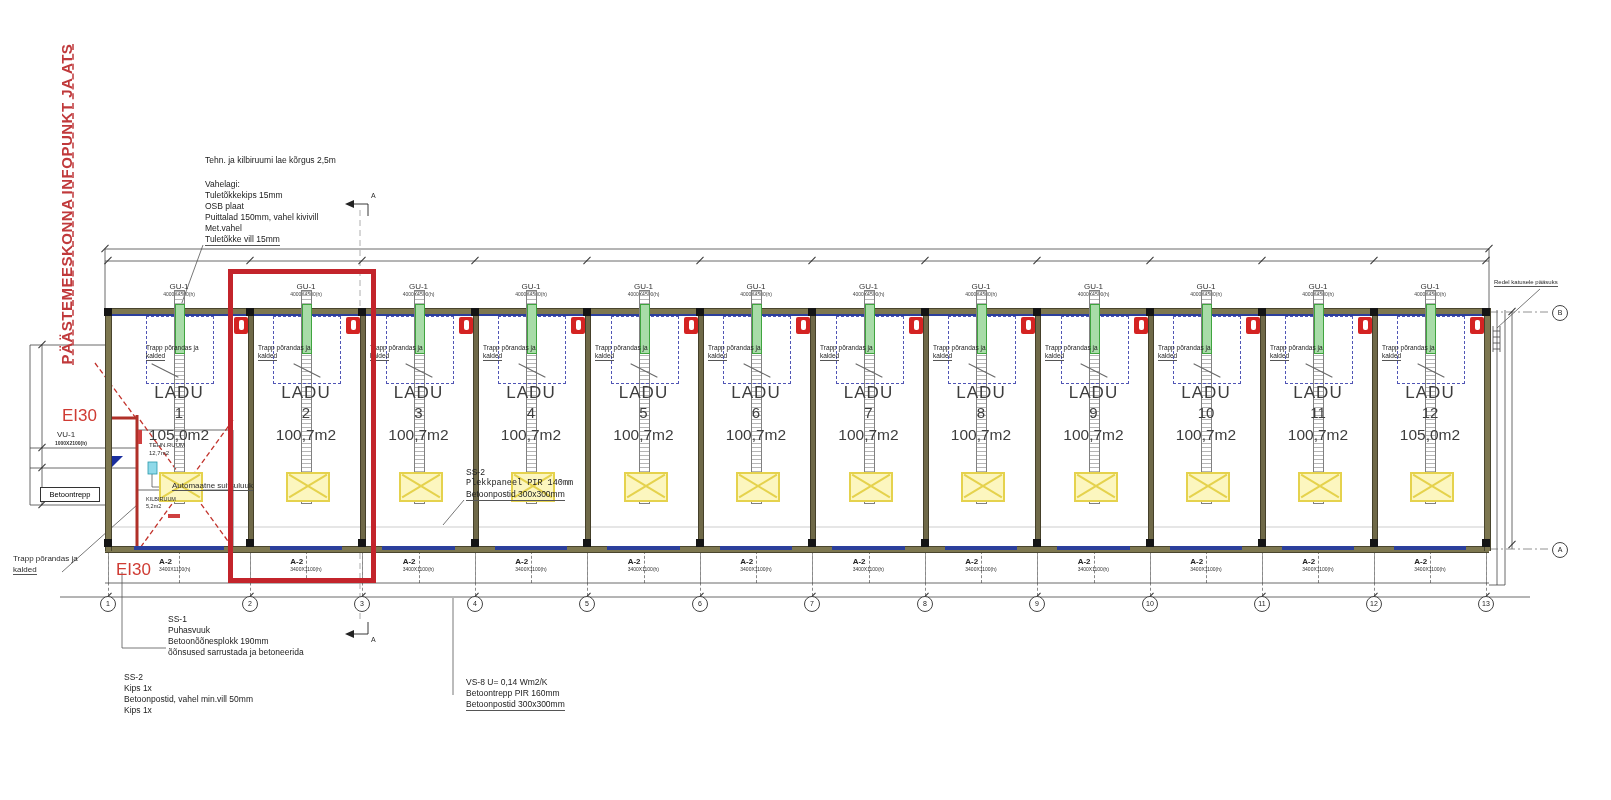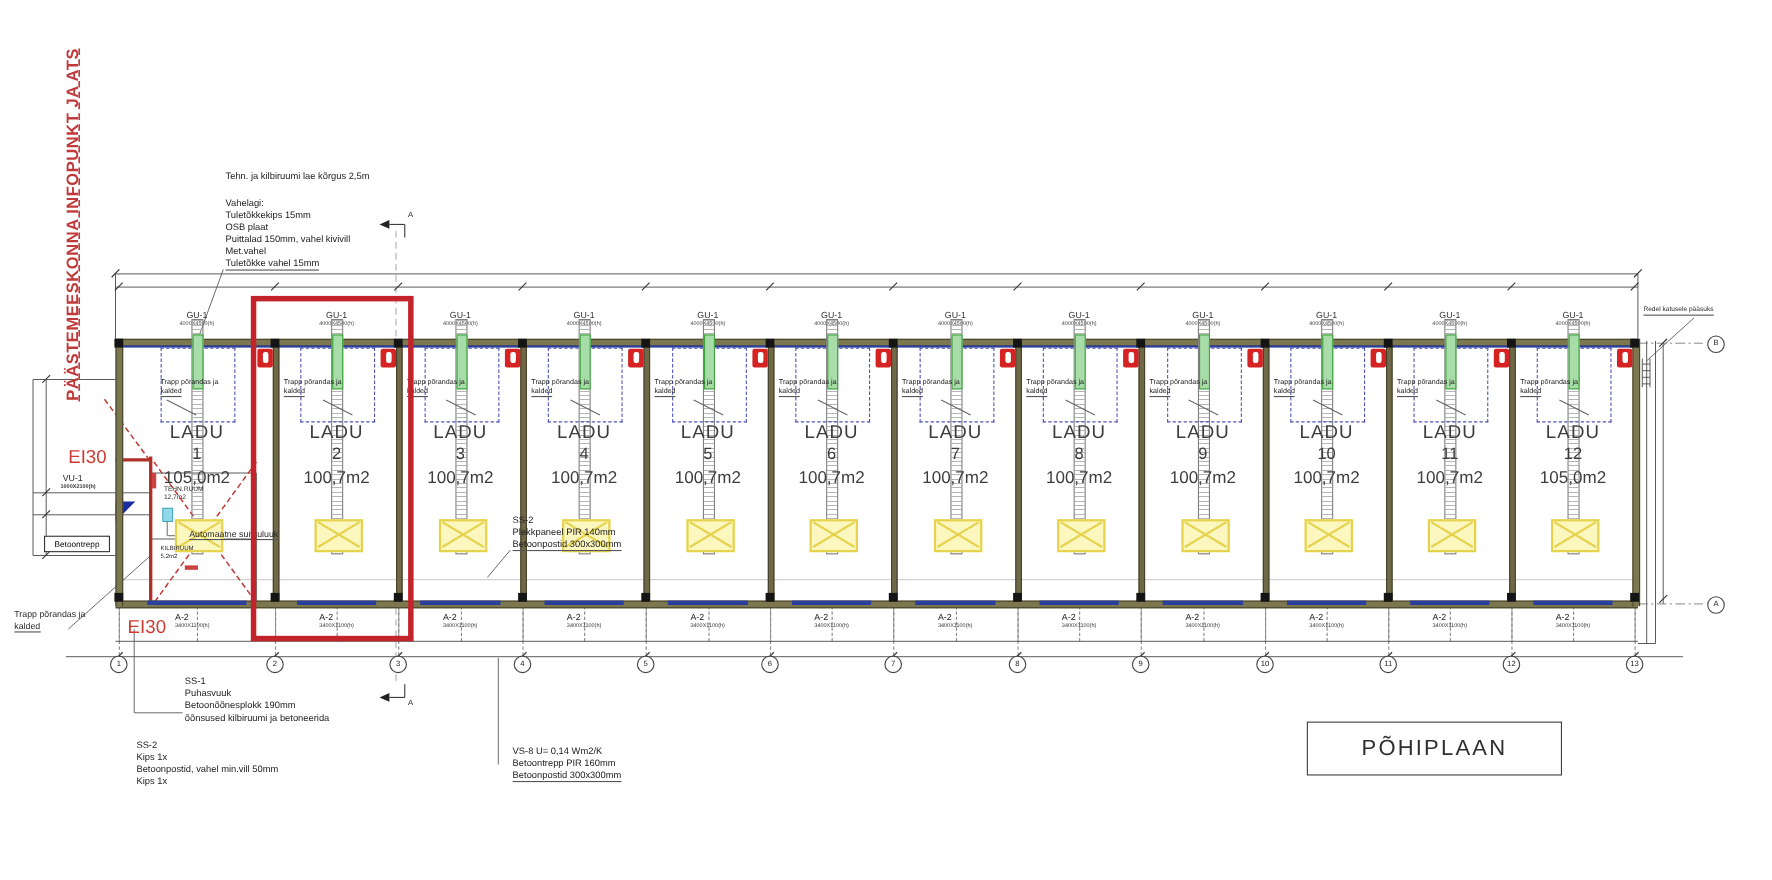--- a/index.html
+++ b/index.html
@@ -34,21 +34,21 @@
   .strip{position:absolute;left:calc(50% - 5px);top:10px;width:9px;height:212px;border:1px solid #808080;
          background:repeating-linear-gradient(180deg,#b5b5b5 0 1px,rgba(0,0,0,0) 1px 4px);z-index:2;}
   .uname{position:absolute;top:103px;width:100%;text-align:center;font-size:17px;letter-spacing:1px;color:#3d3d3d;z-index:4;}
   .unum{position:absolute;top:124px;width:100%;text-align:center;font-size:15px;color:#3d3d3d;z-index:4;}
   .uarea{position:absolute;top:146px;width:100%;text-align:center;font-size:15.5px;color:#3d3d3d;z-index:4;}
   .smoke{position:absolute;left:calc(50% - 20px);top:192px;width:40px;height:26px;border:2px solid #e5d24d;background:#fcf6bf;z-index:3;}
   .smoke b{position:absolute;left:-2px;top:11px;width:44px;height:2px;background:#e5d24d;}
   .x1{transform:rotate(31deg);} .x2{transform:rotate(-31deg);}
   .win{position:absolute;left:18%;width:64%;top:266px;height:4px;background:#2b3f9c;z-index:3;}
   .a2-lbl{position:absolute;left:36%;top:277px;z-index:4;}
-  .a2{font-size:8px;color:#222;}
+  .a2{font-size:8px;color:#222;font-weight:bold;}
   .a2size{font-size:5px;color:#333;}
   .red-rect{position:absolute;left:228px;top:269px;width:148px;height:314px;border:5px solid #c3242b;z-index:7;box-sizing:border-box;}
   .ei30{position:absolute;font-size:17px;color:#cf3b33;z-index:6;}
   .red-vert{position:absolute;left:-100px;top:192px;width:340px;height:24px;transform:rotate(-90deg);
             text-align:center;font-size:15px;font-weight:bold;letter-spacing:0.5px;color:#c0393b;
             text-decoration:underline dashed;z-index:6;white-space:nowrap;}
   .boxlbl{position:absolute;border:1px solid #333;background:#fff;text-align:center;z-index:6;}
   .titleblock{position:absolute;left:1188px;top:656px;width:230px;height:47px;border:1.5px solid #3d3d3d;
               display:flex;align-items:center;justify-content:center;font-size:20px;letter-spacing:2px;color:#2f2f2f;z-index:6;}
 </style>
@@ -109,44 +109,44 @@
   <div class="red-rect"></div>
 
   <div class="red-vert">PÄÄSTEMEESKONNA INFOPUNKT JA ATS</div>
 
   <div class="lbl note" style="left:205px;top:156px;">Tehn. ja kilbiruumi lae kõrgus 2,5m</div>
   <div class="lbl note" style="left:205px;top:180px;">Vahelagi:</div>
   <div class="lbl note" style="left:205px;top:191px;">Tuletõkkekips 15mm</div>
   <div class="lbl note" style="left:205px;top:202px;">OSB plaat</div>
   <div class="lbl note" style="left:205px;top:213px;">Puittalad 150mm, vahel kivivill</div>
   <div class="lbl note" style="left:205px;top:224px;">Met.vahel</div>
-  <div class="lbl note uline" style="left:205px;top:235px;">Tuletõkke vahel 15mm</div>
+  <div class="lbl note uline" style="left:205px;top:235px;">Tuletõkke vill 15mm</div>
 
   <div class="ei30" style="left:62px;top:406px;">EI30</div>
   <div class="ei30" style="left:116px;top:560px;">EI30</div>
   <div class="lbl" style="left:57px;top:430px;font-size:8px;">VU-1</div>
   <div class="lbl tiny" style="left:55px;top:441px;font-weight:bold;">1000X2100(h)</div>
   <div class="boxlbl" style="left:40px;top:487px;width:58px;height:13px;font-size:7.5px;line-height:13px;">Betoontrepp</div>
   <div class="lbl" style="left:149px;top:442px;font-size:6px;">TEHN.RUUM</div>
   <div class="lbl" style="left:149px;top:450px;font-size:6px;">12,7m2</div>
   <div class="lbl" style="left:146px;top:496px;font-size:5.5px;">KILBIRUUM</div>
   <div class="lbl" style="left:146px;top:503px;font-size:5.5px;">5,2m2</div>
   <div class="lbl" style="left:13px;top:554px;font-size:8px;">Trapp põrandas ja</div>
   <div class="lbl uline" style="left:13px;top:565px;font-size:8px;">kalded</div>
 
   <div class="lbl uline" style="left:172px;top:481px;font-size:8px;">Automaatne suitsuluuk</div>
   <div class="lbl note" style="left:466px;top:468px;">SS-2</div>
-  <div class="lbl note" style="left:466px;top:479px;">Plekkpaneel PIR 140mm</div>
+  <div class="lbl note" style="left:466px;top:479px;font-family:Liberation Mono, monospace;">Plekkpaneel PIR 140mm</div>
   <div class="lbl note uline" style="left:466px;top:490px;">Betoonpostid 300x300mm</div>
   <div class="lbl uline" style="left:1494px;top:279px;font-size:6px;">Redel katusele pääsuks</div>
 
   <div class="lbl note" style="left:168px;top:615px;">SS-1</div>
   <div class="lbl note" style="left:168px;top:626px;">Puhasvuuk</div>
   <div class="lbl note" style="left:168px;top:637px;">Betoonõõnesplokk 190mm</div>
-  <div class="lbl note" style="left:168px;top:648px;">õõnsused kilbiruumi ja betoneerida</div>
+  <div class="lbl note" style="left:168px;top:648px;">õõnsused sarrustada ja betoneerida</div>
   <div class="lbl note" style="left:124px;top:673px;">SS-2</div>
   <div class="lbl note" style="left:124px;top:684px;">Kips 1x</div>
   <div class="lbl note" style="left:124px;top:695px;">Betoonpostid, vahel min.vill 50mm</div>
   <div class="lbl note" style="left:124px;top:706px;">Kips 1x</div>
   <div class="lbl note" style="left:466px;top:678px;">VS-8  U= 0,14  Wm2/K</div>
   <div class="lbl note" style="left:466px;top:689px;">Betoontrepp PIR 160mm</div>
   <div class="lbl note uline" style="left:466px;top:700px;">Betoonpostid 300x300mm</div>
 
   <div class="lbl" style="left:371px;top:192px;font-size:7px;">A</div>
   <div class="lbl" style="left:371px;top:636px;font-size:7px;">A</div>
@@ -156,21 +156,20 @@
 
   <div class="tick" style="left:100px;top:248px;"></div>
   <div class="tick" style="left:1484px;top:248px;"></div>
   <div class="tick" style="left:1507px;top:311px;"></div>
   <div class="tick" style="left:1507px;top:544px;"></div>
   <div class="tick" style="left:37px;top:344px;"></div>
   <div class="tick" style="left:37px;top:447px;"></div>
   <div class="tick" style="left:37px;top:467px;"></div>
   <div class="tick" style="left:37px;top:504px;"></div>
 
-  <div class="titleblock">PÕHIPLAAN</div>
 <div class="unit unit-1" style="left: 108px; width: 142px;">
     <div class="gu-lbl">
       <div class="gu1">GU-1</div>
       <div class="gusize">4000X4500(h)</div>
     </div>
     <div class="door-green"></div>
     <div class="door-dash"></div>
     <div class="ext">
         <i></i>
       </div>

